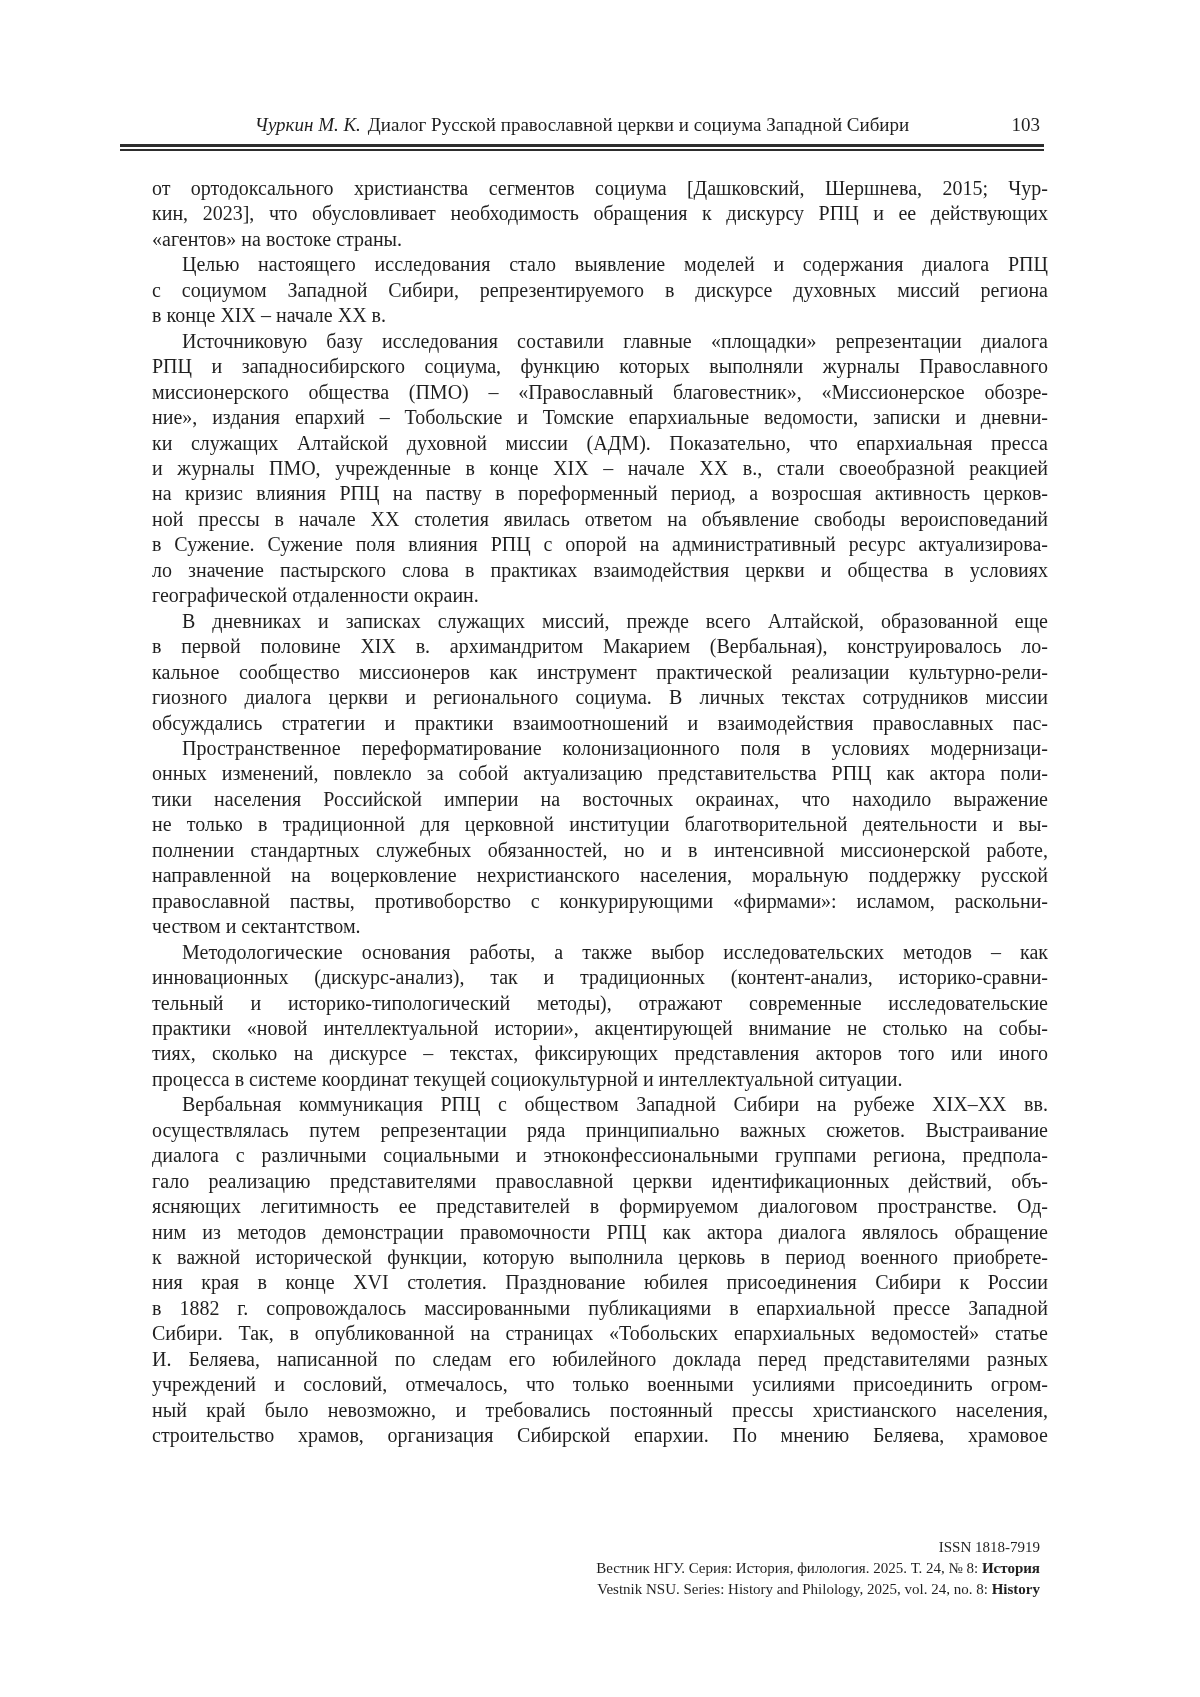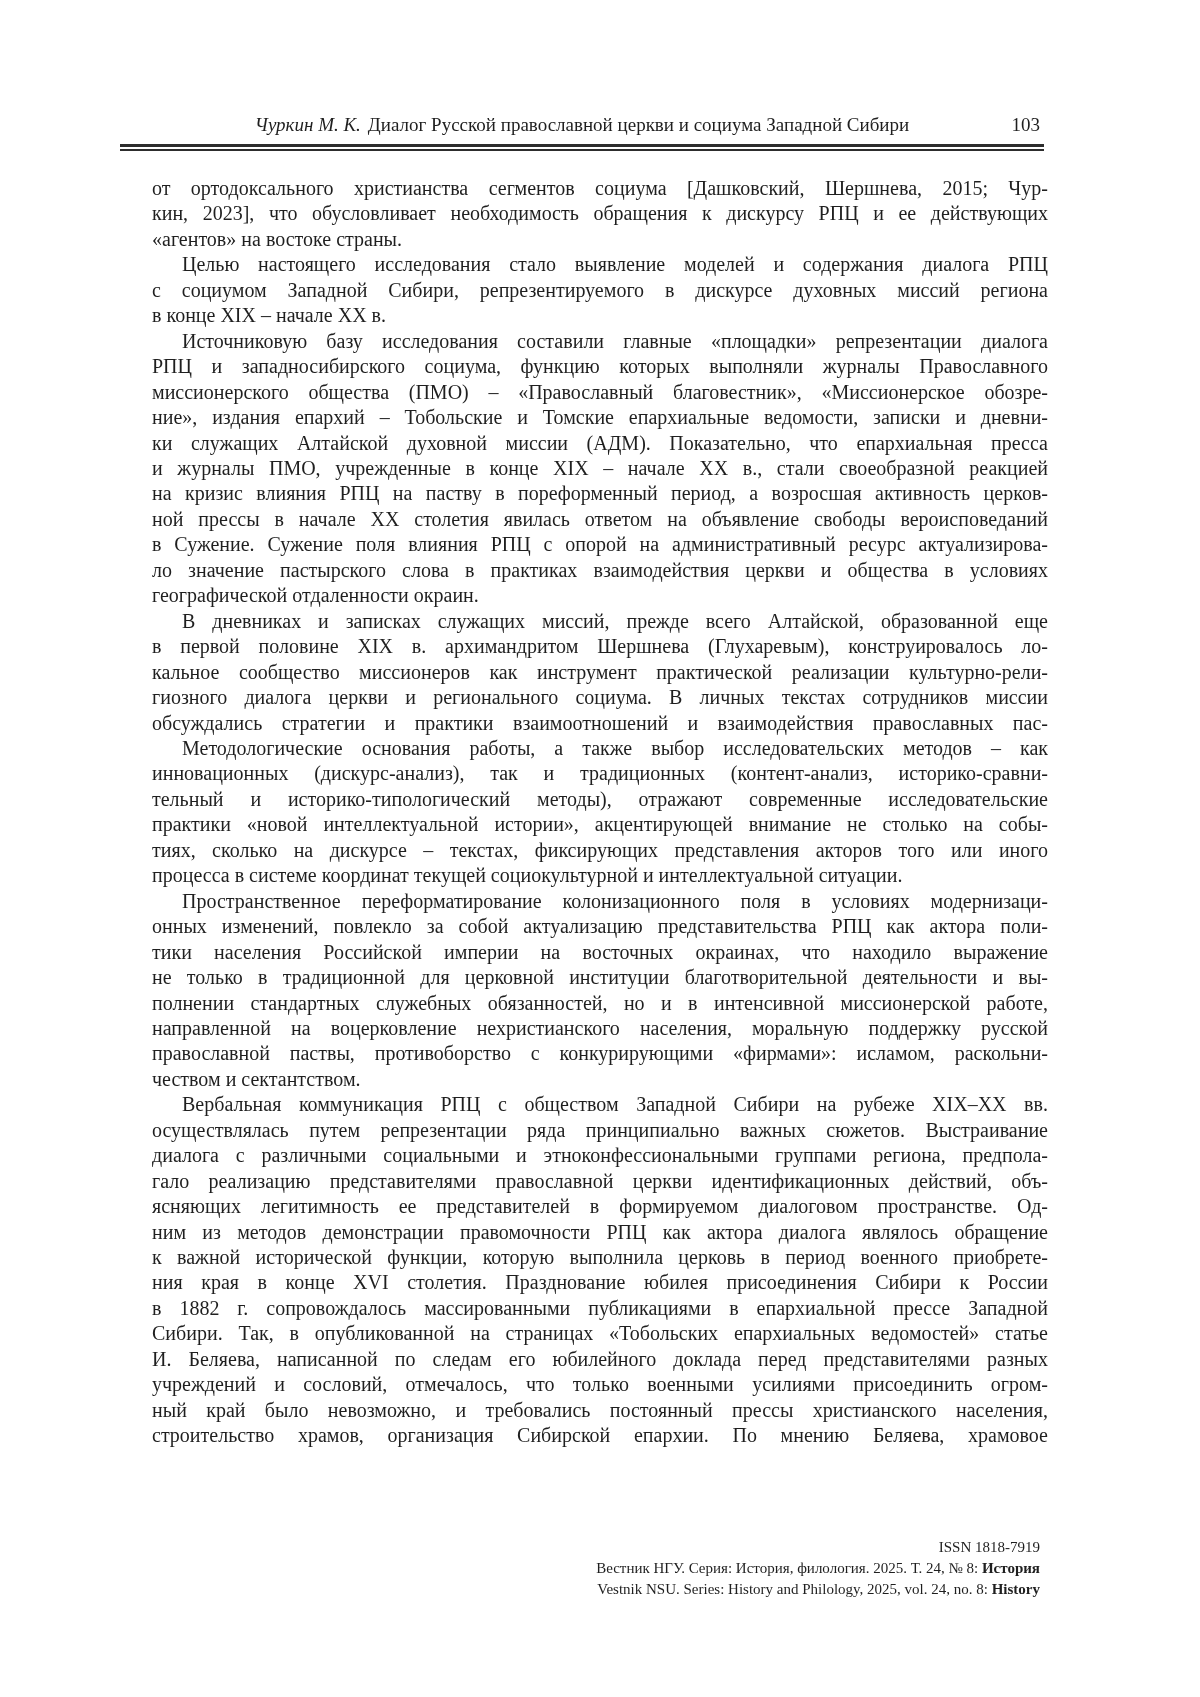--- a/index.html
+++ b/index.html
@@ -106,42 +106,42 @@
         <div class="line">ки служащих Алтайской духовной миссии (АДМ). Показательно, что епархиальная пресса</div>
         <div class="line">и журналы ПМО, учрежденные в конце XIX – начале XX в., стали своеобразной реакцией</div>
         <div class="line">на кризис влияния РПЦ на паству в пореформенный период, а возросшая активность церков-</div>
         <div class="line">ной прессы в начале XX столетия явилась ответом на объявление свободы вероисповеданий</div>
         <div class="line">в Сужение. Сужение поля влияния РПЦ с опорой на административный ресурс актуализирова-</div>
         <div class="line">ло значение пастырского слова в практиках взаимодействия церкви и общества в условиях</div>
         <div class="line lastline">географической отдаленности окраин.</div>
       </div>
       <div class="para">
         <div class="line first">В дневниках и записках служащих миссий, прежде всего Алтайской, образованной еще</div>
-        <div class="line">в первой половине XIX в. архимандритом Шершнева (Глухаревым), конструировалось ло-</div>
+        <div class="line">в первой половине XIX в. архимандритом Макарием (Вербальная), конструировалось ло-</div>
         <div class="line">кальное сообщество миссионеров как инструмент практической реализации культурно-рели-</div>
         <div class="line">гиозного диалога церкви и регионального социума. В личных текстах сотрудников миссии</div>
         <div class="line">обсуждались стратегии и практики взаимоотношений и взаимодействия православных пас-</div>
-      </div>
-      <div class="para">
-        <div class="line first">Методологические основания работы, а также выбор исследовательских методов – как</div>
-        <div class="line">инновационных (дискурс-анализ), так и традиционных (контент-анализ, историко-сравни-</div>
-        <div class="line">тельный и историко-типологический методы), отражают современные исследовательские</div>
-        <div class="line">практики «новой интеллектуальной истории», акцентирующей внимание не столько на собы-</div>
-        <div class="line">тиях, сколько на дискурсе – текстах, фиксирующих представления акторов того или иного</div>
-        <div class="line lastline">процесса в системе координат текущей социокультурной и интеллектуальной ситуации.</div>
       </div>
       <div class="para">
         <div class="line first">Пространственное переформатирование колонизационного поля в условиях модернизаци-</div>
         <div class="line">онных изменений, повлекло за собой актуализацию представительства РПЦ как актора поли-</div>
         <div class="line">тики населения Российской империи на восточных окраинах, что находило выражение</div>
         <div class="line">не только в традиционной для церковной институции благотворительной деятельности и вы-</div>
         <div class="line">полнении стандартных служебных обязанностей, но и в интенсивной миссионерской работе,</div>
         <div class="line">направленной на воцерковление нехристианского населения, моральную поддержку русской</div>
         <div class="line">православной паствы, противоборство с конкурирующими «фирмами»: исламом, раскольни-</div>
         <div class="line lastline">чеством и сектантством.</div>
+      </div>
+      <div class="para">
+        <div class="line first">Методологические основания работы, а также выбор исследовательских методов – как</div>
+        <div class="line">инновационных (дискурс-анализ), так и традиционных (контент-анализ, историко-сравни-</div>
+        <div class="line">тельный и историко-типологический методы), отражают современные исследовательские</div>
+        <div class="line">практики «новой интеллектуальной истории», акцентирующей внимание не столько на собы-</div>
+        <div class="line">тиях, сколько на дискурсе – текстах, фиксирующих представления акторов того или иного</div>
+        <div class="line lastline">процесса в системе координат текущей социокультурной и интеллектуальной ситуации.</div>
       </div>
       <div class="para">
         <div class="line first">Вербальная коммуникация РПЦ с обществом Западной Сибири на рубеже XIX–XX вв.</div>
         <div class="line">осуществлялась путем репрезентации ряда принципиально важных сюжетов. Выстраивание</div>
         <div class="line">диалога с различными социальными и этноконфессиональными группами региона, предпола-</div>
         <div class="line">гало реализацию представителями православной церкви идентификационных действий, объ-</div>
         <div class="line">ясняющих легитимность ее представителей в формируемом диалоговом пространстве. Од-</div>
         <div class="line">ним из методов демонстрации правомочности РПЦ как актора диалога являлось обращение</div>
         <div class="line">к важной исторической функции, которую выполнила церковь в период военного приобрете-</div>
         <div class="line">ния края в конце XVI столетия. Празднование юбилея присоединения Сибири к России</div>

